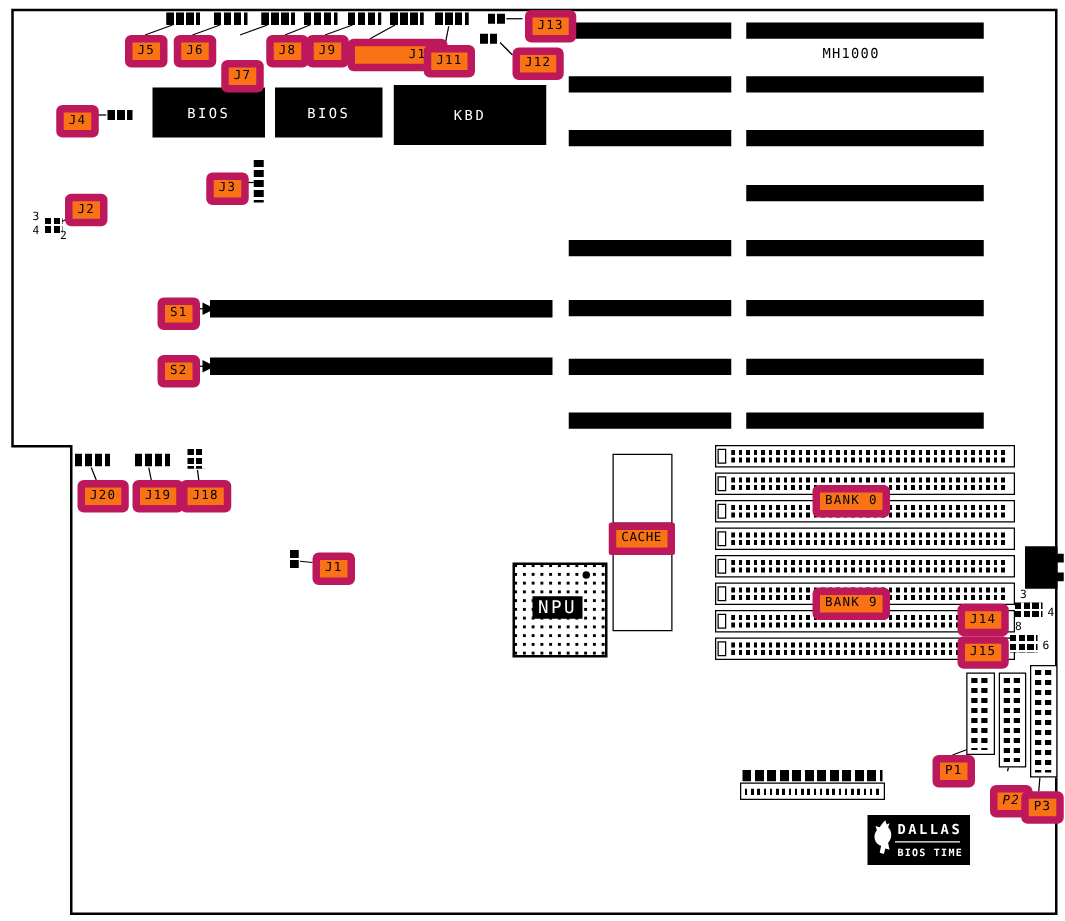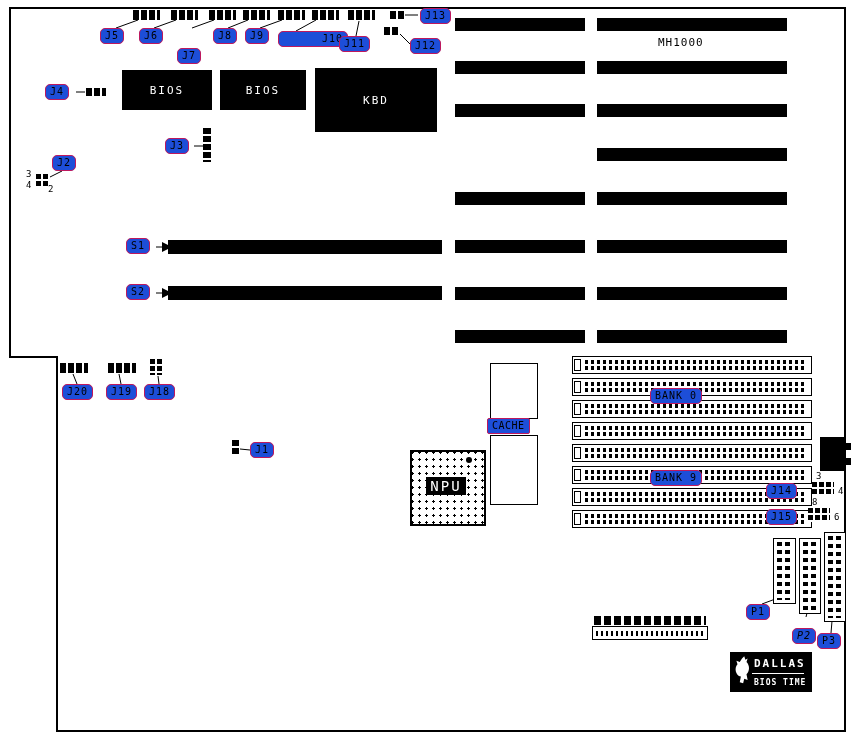--- a/index.html
+++ b/index.html
@@ -1,20 +1,20 @@
 <!DOCTYPE html>
 <html><head>
 <meta charset="utf-8">
 <style>
   html,body{margin:0;padding:0;background:#fff;}
   #stage{position:relative;width:852px;height:737px;background:#fff;overflow:hidden;
          font-family:"DejaVu Sans Mono",monospace;}
   #overlay{position:absolute;left:0;top:0;z-index:0;}
 
-  .pill{position:absolute;border:1px solid #be185d;border-radius:5px;background:#1d4ed8;
+  .pill{position:absolute;border:6px solid #be185d;border-radius:5px;background:#f97316;
         font-size:10px;line-height:12px;letter-spacing:1px;padding:1px 4px;
         text-align:center;z-index:6;color:#000;white-space:nowrap;}
   .num{position:absolute;font-size:9px;line-height:9px;color:#000;z-index:7;}
 
   .chip{position:absolute;background:#000;color:#fff;display:flex;align-items:center;
         justify-content:center;font-size:11px;letter-spacing:2px;z-index:2;}
   .slot{position:absolute;background:#000;height:13px;z-index:1;}
 
   .pins-h{position:absolute;background-image:repeating-linear-gradient(90deg,#000 0 6px,#fff 6px 8px);z-index:2;}
   .pins-v{position:absolute;background-image:repeating-linear-gradient(180deg,#000 0 6px,#fff 6px 8px);z-index:2;}
@@ -44,21 +44,21 @@
   .npu-tag{position:absolute;background:#000;color:#fff;display:flex;align-items:center;
         justify-content:center;font-size:14px;letter-spacing:2px;z-index:3;}
 
   .hdr-sq{position:absolute;background-image:repeating-linear-gradient(90deg,#000 0 7px,#fff 7px 10px);z-index:2;}
   .hdr-strip{position:absolute;border:1px solid #000;background-color:#fff;z-index:2;background-repeat:no-repeat;
         background-image:repeating-linear-gradient(90deg,#000 0 2px,transparent 2px 5px);
         background-size:calc(100% - 6px) 5px;background-position:3px 4px;}
 
   .blackrect{position:absolute;background:#000;z-index:2;}
 
-  .rtc{position:absolute;background:#000;color:#fff;z-index:3;margin-left:36px;}
+  .rtc{position:absolute;background:#000;color:#fff;z-index:3;}
   .rtc .brand{position:absolute;left:24px;top:5px;font-size:11px;font-weight:bold;letter-spacing:2px;}
   .rtc .rule{position:absolute;left:22px;top:21px;width:52px;border-top:1px solid #fff;}
   .rtc .product{position:absolute;left:24px;top:26px;font-size:8px;font-weight:bold;letter-spacing:1px;}
 
   .dot{position:absolute;border-radius:50%;z-index:3;}
 </style>
 </head>
 <body>
 
 <div id="stage">
@@ -112,21 +112,21 @@
   <div class="pill" style="left:278px;top:31px;padding-left:43px;">J10</div>
   <div class="pill" style="left:339px;top:36px;">J11</div>
   <div class="pill" style="left:410px;top:38px;">J12</div>
   <div class="pill" style="left:420px;top:8px;">J13</div>
 
   <div class="pill" style="left:45px;top:84px;">J4</div>
   <div class="pins-h" style="left:86px;top:88px;width:20px;height:8px;"></div>
 
   <div class="chip" style="left:122px;top:70px;width:90px;height:40px;">BIOS</div>
   <div class="chip" style="left:220px;top:70px;width:86px;height:40px;">BIOS</div>
-  <div class="chip" style="left:315px;top:68px;width:122px;height:64px;">KBD</div>
+  <div class="chip" style="left:315px;top:68px;width:122px;height:48px;">KBD</div>
 
   <div class="pill" style="left:165px;top:138px;">J3</div>
   <div class="pins-v" style="left:203px;top:128px;width:8px;height:34px;"></div>
 
   <div class="pill" style="left:52px;top:155px;">J2</div>
   <div class="pins-grid" style="left:36px;top:174px;width:14px;height:13px;"></div>
   <div class="num" style="left:26px;top:170px;">3</div>
   <div class="num" style="left:26px;top:181px;">4</div>
   <div class="num" style="left:48px;top:185px;">2</div>
 

